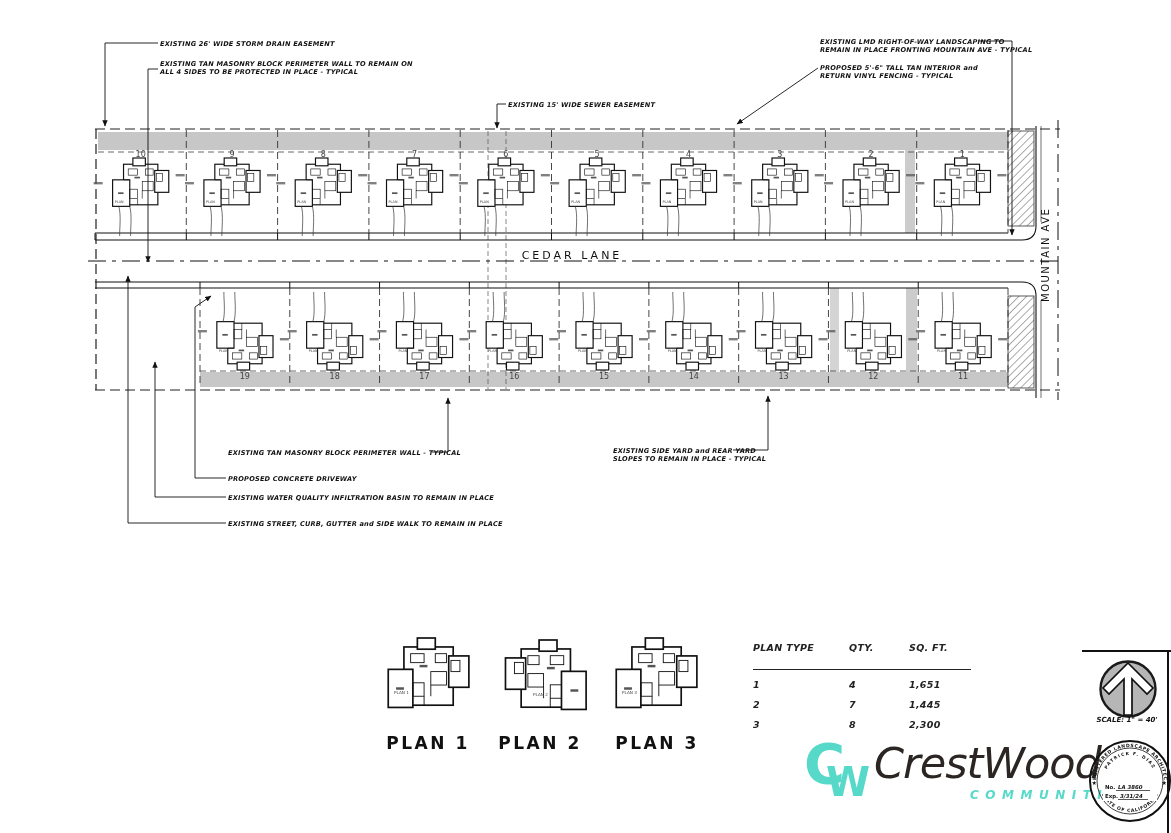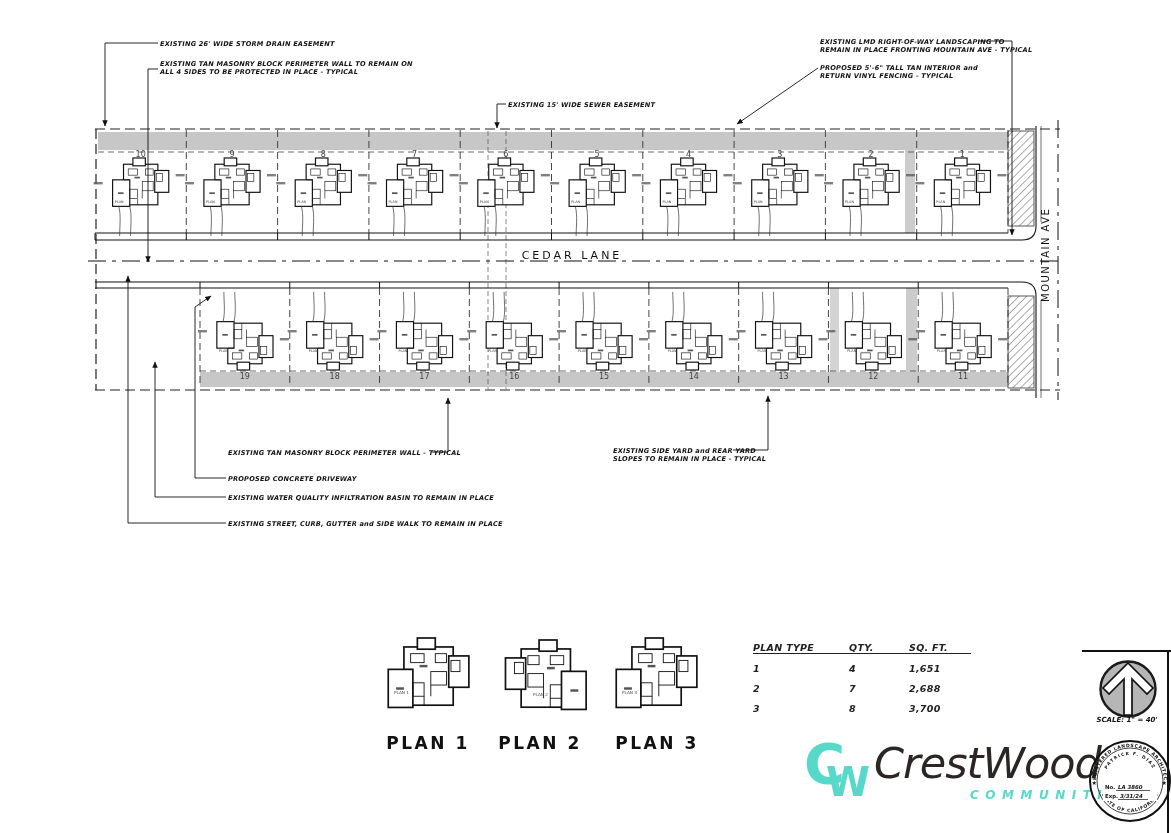--- a/index.html
+++ b/index.html
@@ -21,21 +21,21 @@
   .ptag{font:3.4px "DejaVu Sans",sans-serif;fill:#444}
   .smudge{fill:#555;opacity:.75}
   .drv{stroke:#333;stroke-width:.9;fill:none}
   
   .exhibit{position:absolute;}
   .extag{font:4.2px "DejaVu Sans",sans-serif;fill:#444}
   .plan-label{position:absolute;top:733px;width:100px;text-align:center;
       font:700 17px "DejaVu Sans",sans-serif;letter-spacing:2.5px;color:#111;}
   .ptable{position:absolute;left:753px;top:642px;width:218px;color:#222;
       font:italic 700 9.5px "DejaVu Sans",sans-serif;letter-spacing:.3px;}
-  .phead{display:flex;border-bottom:1.3px solid #222;padding-bottom:0;}
+  .phead{display:flex;border-bottom:1.3px solid #222;padding-bottom:16px;}
   .prow{display:flex;margin-top:9px;}
   .c1{width:96px}.c2{width:60px}.c3{width:62px}
   .logo{position:absolute;left:804px;top:742px;display:flex;align-items:flex-start;}
   .monogram{position:relative;width:64px;height:64px;}
   .mc{position:absolute;left:0;top:-6px;font-size:56px;font-weight:700;color:var(--teal);line-height:1;}
   .mw{position:absolute;left:22px;top:20px;font-size:40px;font-weight:700;color:var(--teal);line-height:1;}
   .wordmark{margin-left:6px;font-style:italic;}
   .brand{font-size:43px;line-height:1;color:var(--dark);letter-spacing:-1px;}
   .tagline{margin-top:3px;margin-left:96px;font-size:12px;font-weight:700;
       letter-spacing:6.5px;color:var(--teal);}
@@ -310,26 +310,26 @@
       <span class="c3">SQ. FT.</span>
     </div>
     <div class="prow">
       <span class="c1">1</span>
       <span class="c2">4</span>
       <span class="c3">1,651</span>
     </div>
     <div class="prow">
       <span class="c1">2</span>
       <span class="c2">7</span>
-      <span class="c3">2,688</span>
+      <span class="c3">1,445</span>
     </div>
     <div class="prow">
       <span class="c1">3</span>
       <span class="c2">8</span>
-      <span class="c3">3,700</span>
+      <span class="c3">2,300</span>
     </div>
   </div>
 
   <svg style="position:absolute;left:1092px;top:658px" width="72" height="62" viewBox="0 0 72 62">
     <circle cx="36" cy="31" r="27.5" fill="#b6b6b6" stroke="#1a1a1a" stroke-width="2.4"></circle>
     <path d="M36,5 L61,30 L55,36 L40,21 L40,57 L32,57 L32,21 L17,36 L11,30 Z" fill="#fff" stroke="#111" stroke-width="1.7"></path>
   </svg>
   <div class="scale-note">SCALE: 1" = 40'</div>
 
   <div class="logo">

